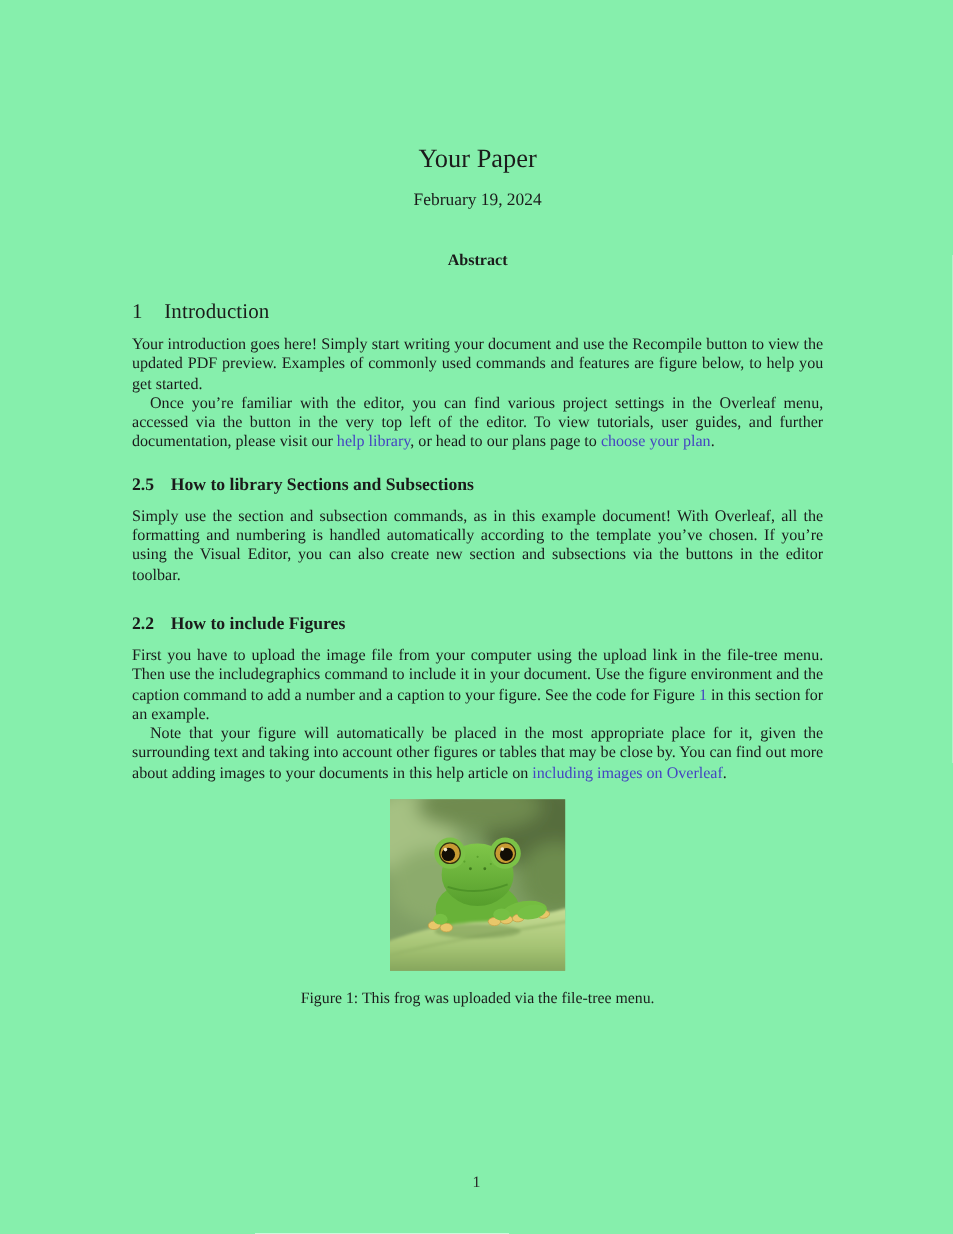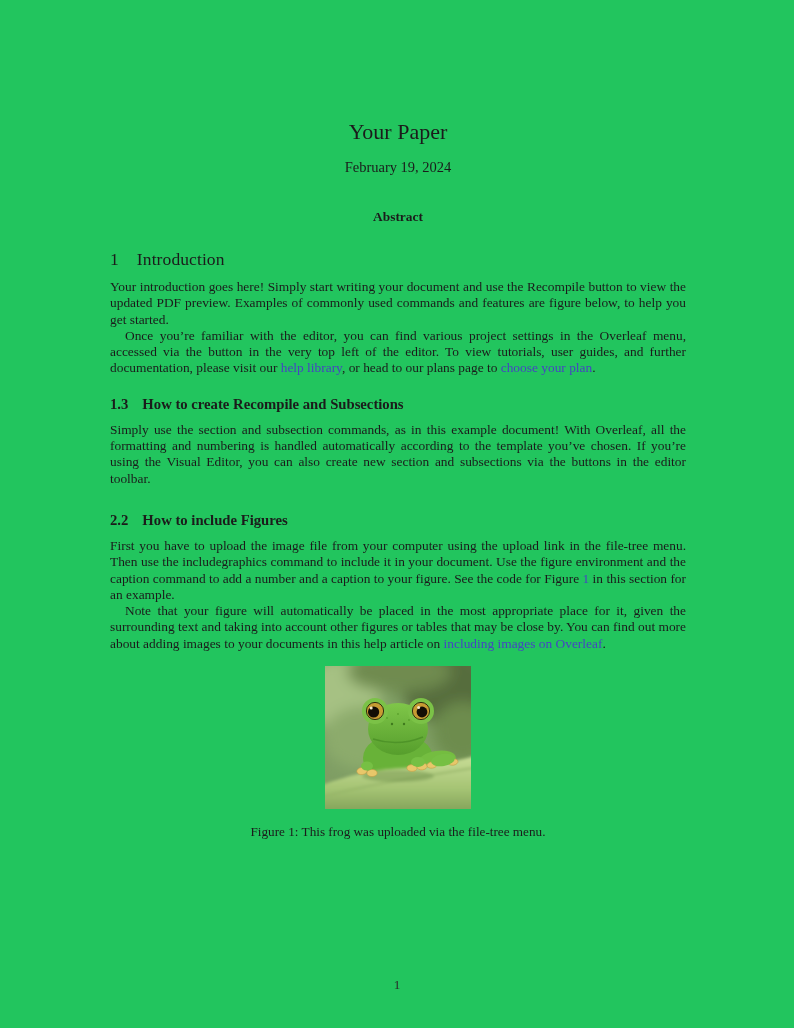--- a/index.html
+++ b/index.html
@@ -1,20 +1,20 @@
 <!DOCTYPE html>
 <html style="--link: #4545c2;"><head>
 <meta charset="utf-8">
 <style>
   html, body { margin: 0; padding: 0; background: #ffffff; }
   .page {
     position: relative;
     width: 794px;
     height: 1028px;
-    background: #22c55e;
+    background: #86efac;
     font-family: "Liberation Serif", serif;
     color: #1b1b1b;
     overflow: hidden;
     margin: 0 auto;
   }
   .content {
     position: absolute;
     left: 110px;
     top: 0;
     width: 576px;
@@ -116,21 +116,21 @@
     <div class="abstract-heading">Abstract</div>
 
     <h1 class="sec">
       <span class="sec-num">1</span><span>Introduction</span>
     </h1>
     <p class="body-par">Your introduction goes here! Simply start writing your document and use the Recompile button to view the updated PDF preview. Examples of commonly used commands and features are figure below, to help you get started.</p>
     <p class="body-par cont"><span>Once you’re familiar with the editor, you can find various project settings in the Overleaf menu, accessed via the button in the very top left of the editor. To view tutorials, user guides, and further documentation, please visit our </span><span class="lnk">help library</span><span>, or head to our plans page to </span><span class="lnk">choose your plan</span><span>.</span></p>
 
 
     <h2 class="subsec">
-      <span class="sec-num">1.3</span><span>How to create Recompile and Subsections</span>
+      <span class="sec-num">2.5</span><span>How to library Sections and Subsections</span>
     </h2>
     <p class="body-par">Simply use the section and subsection commands, as in this example document! With Overleaf, all the formatting and numbering is handled automatically according to the template you’ve chosen. If you’re using the Visual Editor, you can also create new section and subsections via the buttons in the editor toolbar.</p>
 
     <h2 class="subsec" style="margin-top:24px">
       <span class="sec-num">2.2</span><span>How to include Figures</span>
     </h2>
     <p class="body-par"><span>First you have to upload the image file from your computer using the upload link in the file-tree menu. Then use the includegraphics command to include it in your document. Use the figure environment and the caption command to add a number and a caption to your figure. See the code for Figure </span><span class="lnk">1</span><span> in this section for an example.</span></p>
     <p class="body-par cont"><span>Note that your figure will automatically be placed in the most appropriate place for it, given the surrounding text and taking into account other figures or tables that may be close by. You can find out more about adding images to your documents in this help article on </span><span class="lnk">including images on Overleaf</span><span>.</span></p>
 
     <div class="figwrap">

